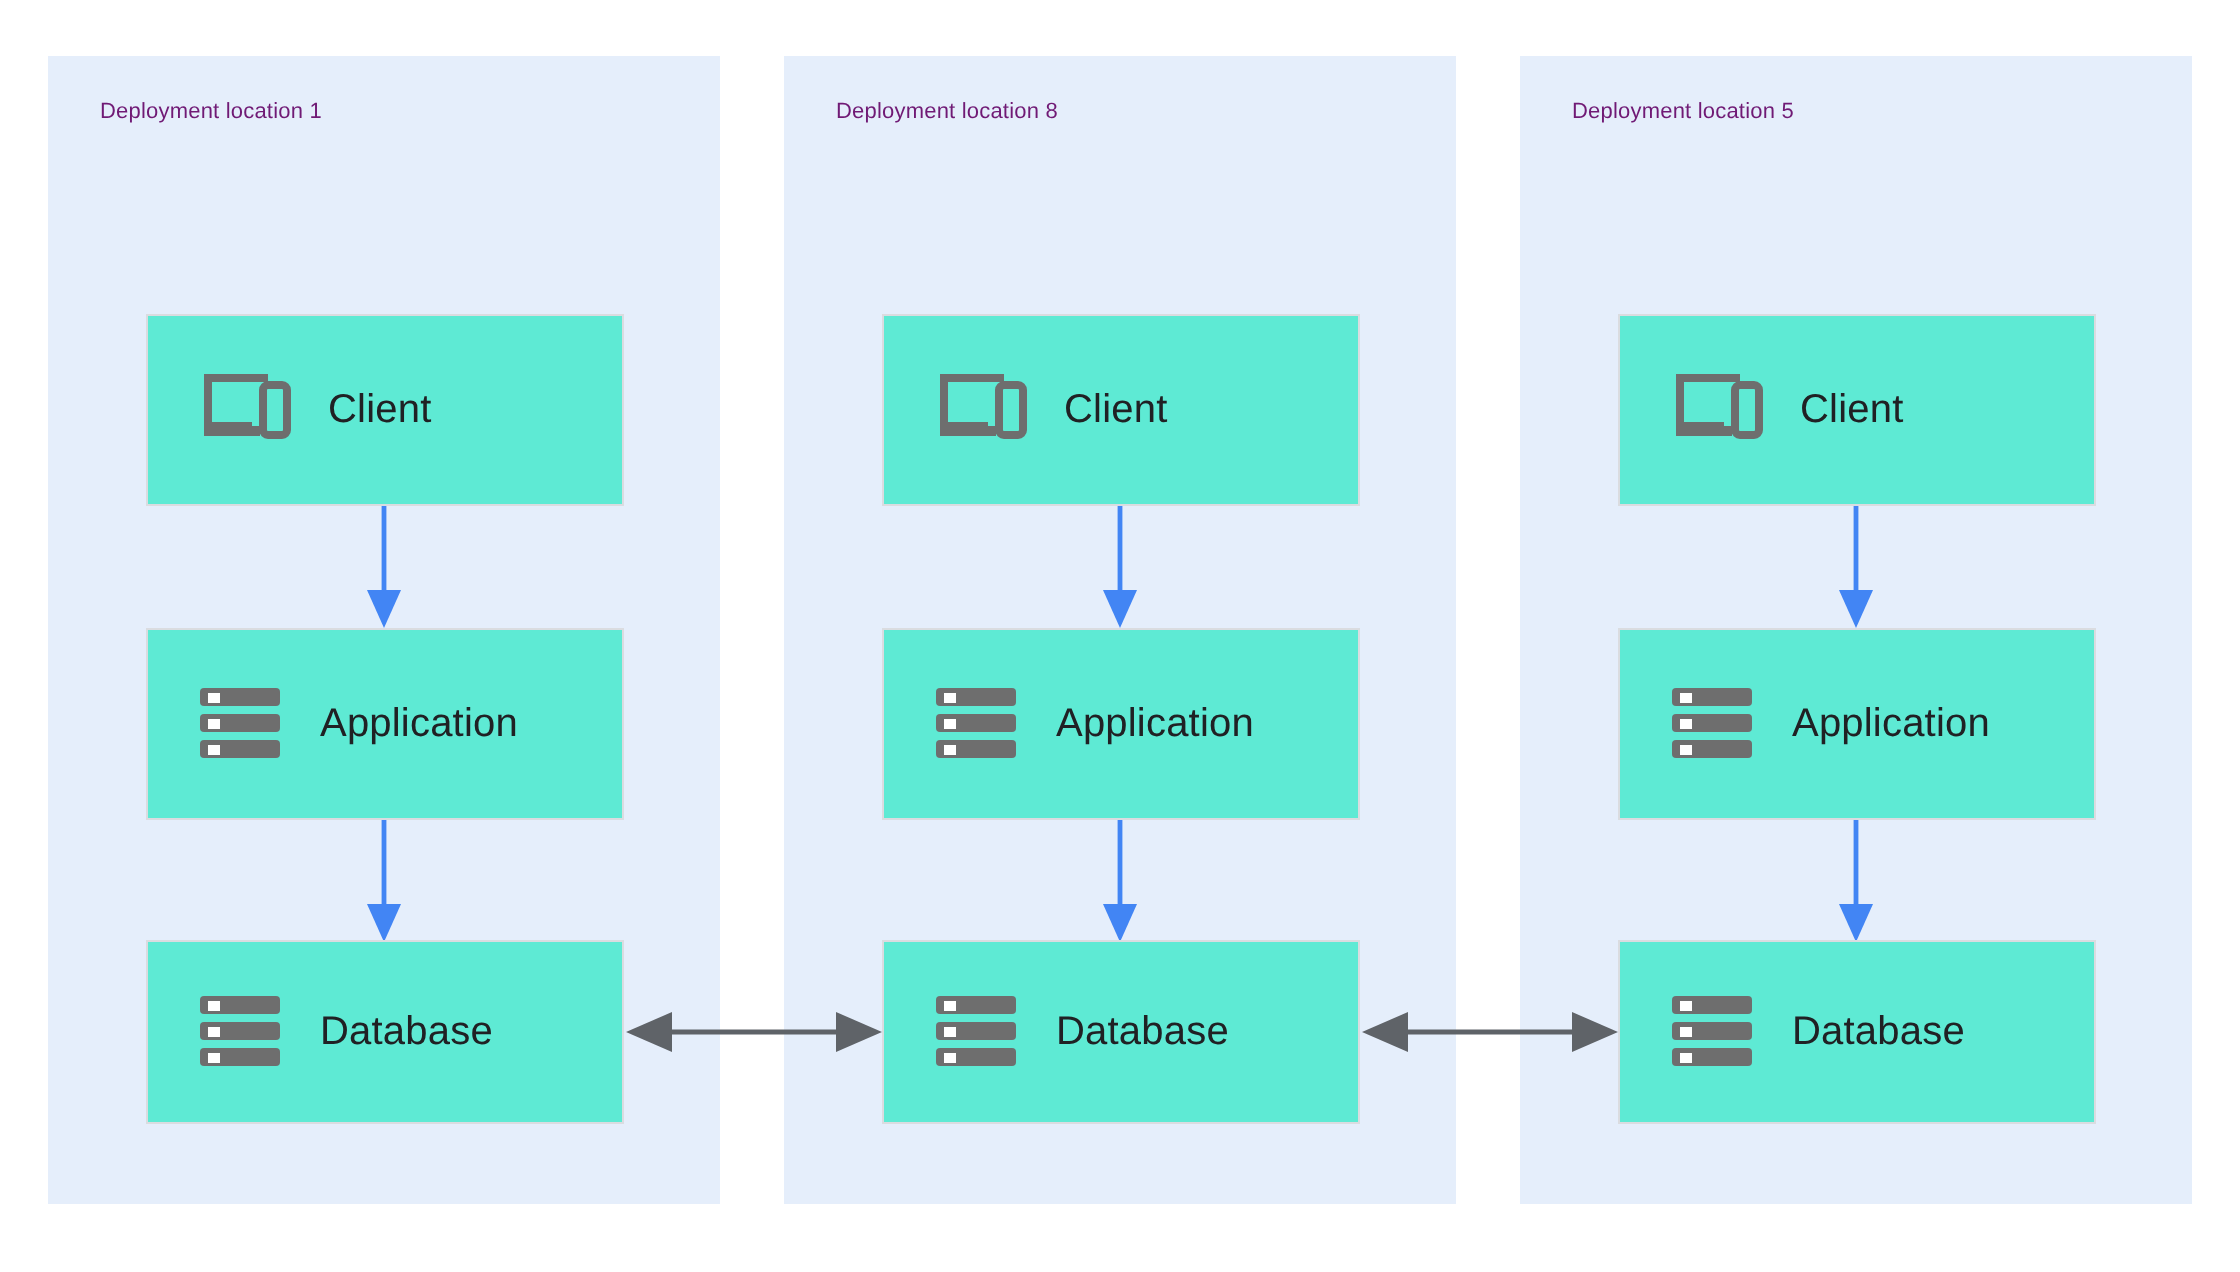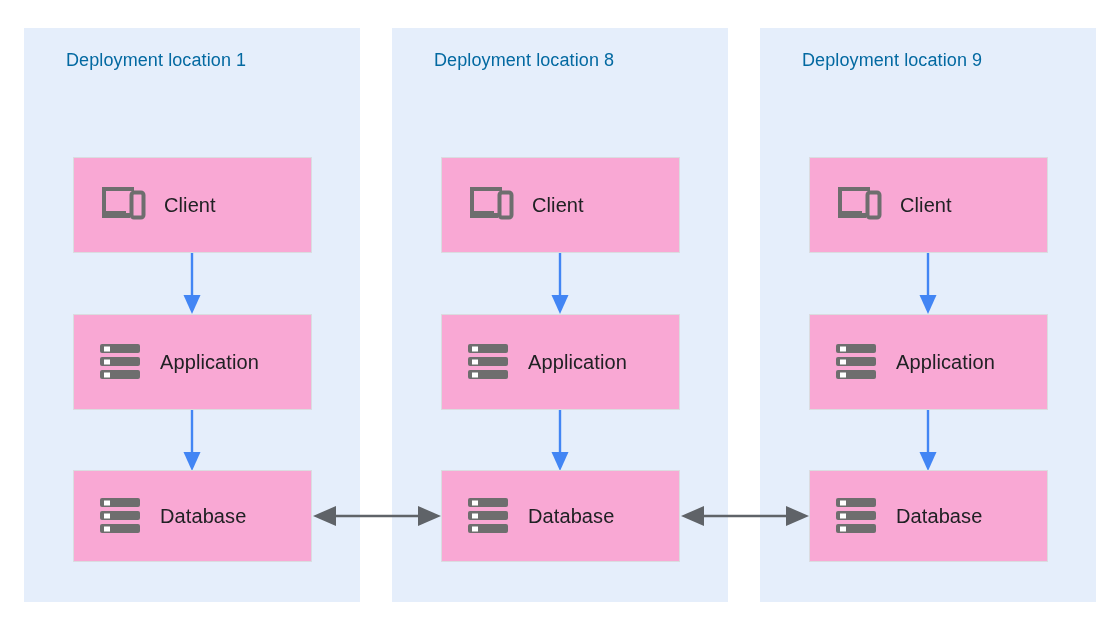--- a/index.html
+++ b/index.html
@@ -13,31 +13,31 @@
   #stage{position:absolute;left:0;top:0;width:1120px;height:636px;}
 
   .panel{
     position:absolute;
     top:28px;
     height:574px;
     background:#e5eefb;
   }
   .panel-label{
     position:absolute;
-    left:42px;
+    left:26px;
     top:22px;
-    font-size:18px;
-    color:#0369a1;
+    font-size:11px;
+    color:#701a75;
     letter-spacing:0.1px;
     white-space:nowrap;
   }
 
   .node{
     position:absolute;
-    background:#f9a8d4;
+    background:#5eead4;
     border:1px solid #dadce0;
     box-sizing:border-box;
     display:flex;
     align-items:center;
     justify-content:flex-start;
   }
   .node .ico{
     flex:0 0 auto;
     margin-left:24px;
     margin-right:18px;
@@ -166,21 +166,21 @@
         <rect x="2" y="19" width="40" height="9" rx="2" fill="#6e6e6e"></rect>
         <rect x="6" y="21.5" width="6" height="5" fill="#ffffff"></rect>
         <rect x="2" y="32" width="40" height="9" rx="2" fill="#6e6e6e"></rect>
         <rect x="6" y="34.5" width="6" height="5" fill="#ffffff"></rect>
       </svg>
     </span>
     <span class="node-label">Database</span>
   </div>
 
   <div class="panel" style="left:760px;width:336px;">
-    <div class="panel-label">Deployment location 9</div>
+    <div class="panel-label">Deployment location 5</div>
   </div>
 
   <div class="node" style="left:809px;top:157px;width:239px;height:96px;">
     <span class="ico">
       <svg width="48" height="40" viewBox="0 0 48 40" aria-hidden="true">
         <path d="M4 4 h32 v4 H8 v20 h20 v4 H4 Z" fill="#6e6e6e"></path>
         <rect x="4" y="30" width="28" height="5" fill="#6e6e6e"></rect>
         <rect x="33.5" y="9.5" width="12" height="25" rx="2.5" ry="2.5" fill="none" stroke="#6e6e6e" stroke-width="4"></rect>
       </svg>
     </span>

